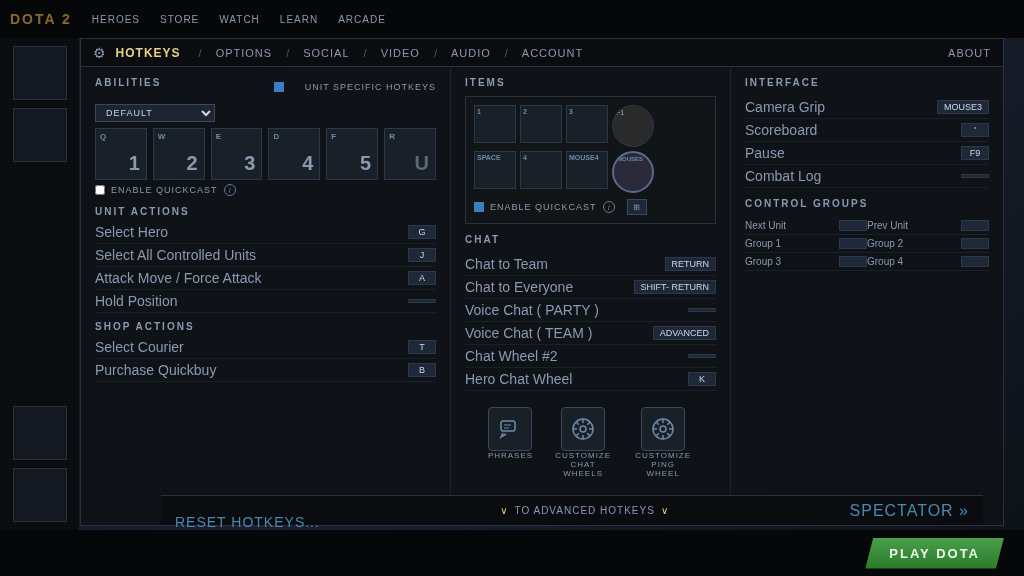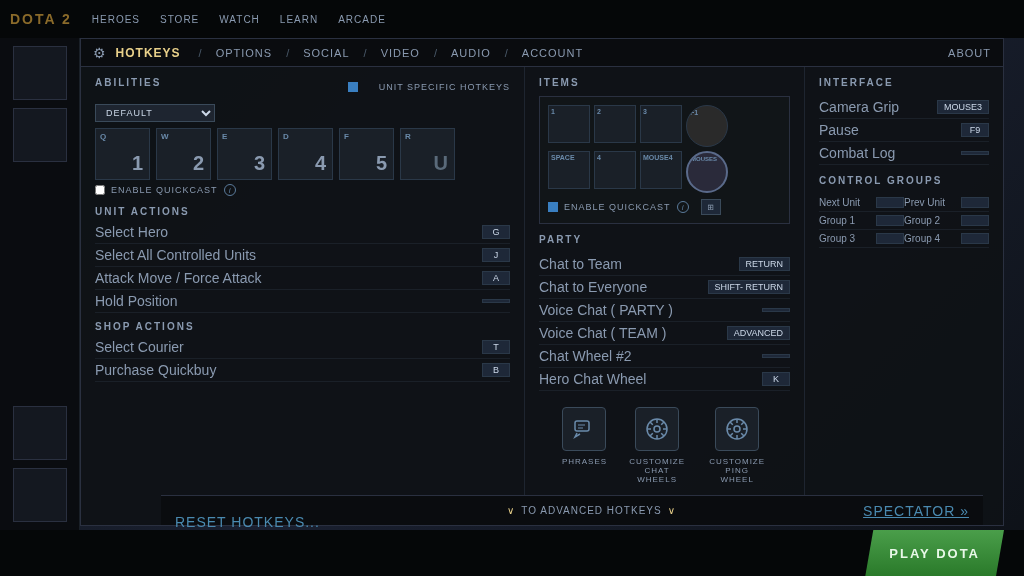--- a/index.html
+++ b/index.html
@@ -76,21 +76,21 @@
     }
 
     
     .content {
       display: flex;
       height: calc(100% - 28px - 30px);
     }
 
     
     .left-panel {
-      width: 444px;
+      width: 370px;
       padding: 10px 14px;
       border-right: 1px solid #1e2530;
     }
 
     
     .section-title {
       color: #8a9ab0;
       font-size: 10px;
       letter-spacing: 2px;
       margin-bottom: 8px;
@@ -320,21 +320,20 @@
       display: flex;
       gap: 20px;
       margin-top: 16px;
       justify-content: center;
     }
 
     .chat-icon-item {
       display: flex;
       flex-direction: column;
       align-items: center;
-      gap: 6px;
     }
 
     .chat-icon-circle {
       width: 44px;
       height: 44px;
       border: 1px solid #3a4a5a;
       border-radius: 4px;
       display: flex;
       align-items: center;
       justify-content: center;
@@ -417,35 +416,35 @@
       gap: 6px;
     }
 
     .chevron {
       color: #e8d08a;
       font-size: 10px;
     }
 
     .spectator-link {
       color: #4a8ab0;
-      font-size: 14px;
+      font-size: 16px;
       letter-spacing: 1px;
       cursor: pointer;
-      text-decoration: underline;
     }
 
     
     .taskbar {
       position: absolute;
       bottom: 0;
       left: 0;
       right: 0;
       height: 46px;
       background: #050708;
       display: flex;
+      align-items: center;
       justify-content: flex-end;
       padding: 0 20px;
       z-index: 2;
     }
 
     .play-dota-btn {
       background: linear-gradient(180deg, #4a9e4a 0%, #2a7a2a 100%);
       color: #e8f8e8;
       font-size: 13px;
       font-weight: bold;
@@ -670,21 +669,21 @@
             <span class="quickcast-label">ENABLE QUICKCAST</span>
             <div class="info-icon">i</div>
             <div style="margin-left:6px;background:#1e2838;border:1px solid #3a4a5a;width:20px;height:16px;display:flex;align-items:center;justify-content:center;">
               <span style="color:#8a9ab0;font-size:8px;">⊞</span>
             </div>
           </div>
         </div>
       </div>
 
       <div class="chat-section">
-        <div class="section-title">PARTY</div>
+        <div class="section-title">CHAT</div>
         <div class="chat-row">
           <span class="action-label">Chat to Team</span>
           <span class="key-badge">RETURN</span>
         </div>
         <div class="chat-row">
           <span class="action-label">Chat to Everyone</span>
           <span class="key-badge">SHIFT- RETURN</span>
         </div>
         <div class="chat-row">
           <span class="action-label">Voice Chat ( PARTY )</span>
@@ -755,20 +754,24 @@
 
     <div class="right-panel">
 
       <div class="interface-section">
         <div class="section-title">INTERFACE</div>
         <div class="interface-row">
           <span class="action-label">Camera Grip</span>
           <span class="key-badge">MOUSE3</span>
         </div>
         <div class="interface-row">
+          <span class="action-label">Scoreboard</span>
+          <span class="key-badge">'</span>
+        </div>
+        <div class="interface-row">
           <span class="action-label">Pause</span>
           <span class="key-badge">F9</span>
         </div>
         <div class="interface-row">
           <span class="action-label">Combat Log</span>
           <span class="key-badge"></span>
         </div>
       </div>
 
       <div class="control-groups">

